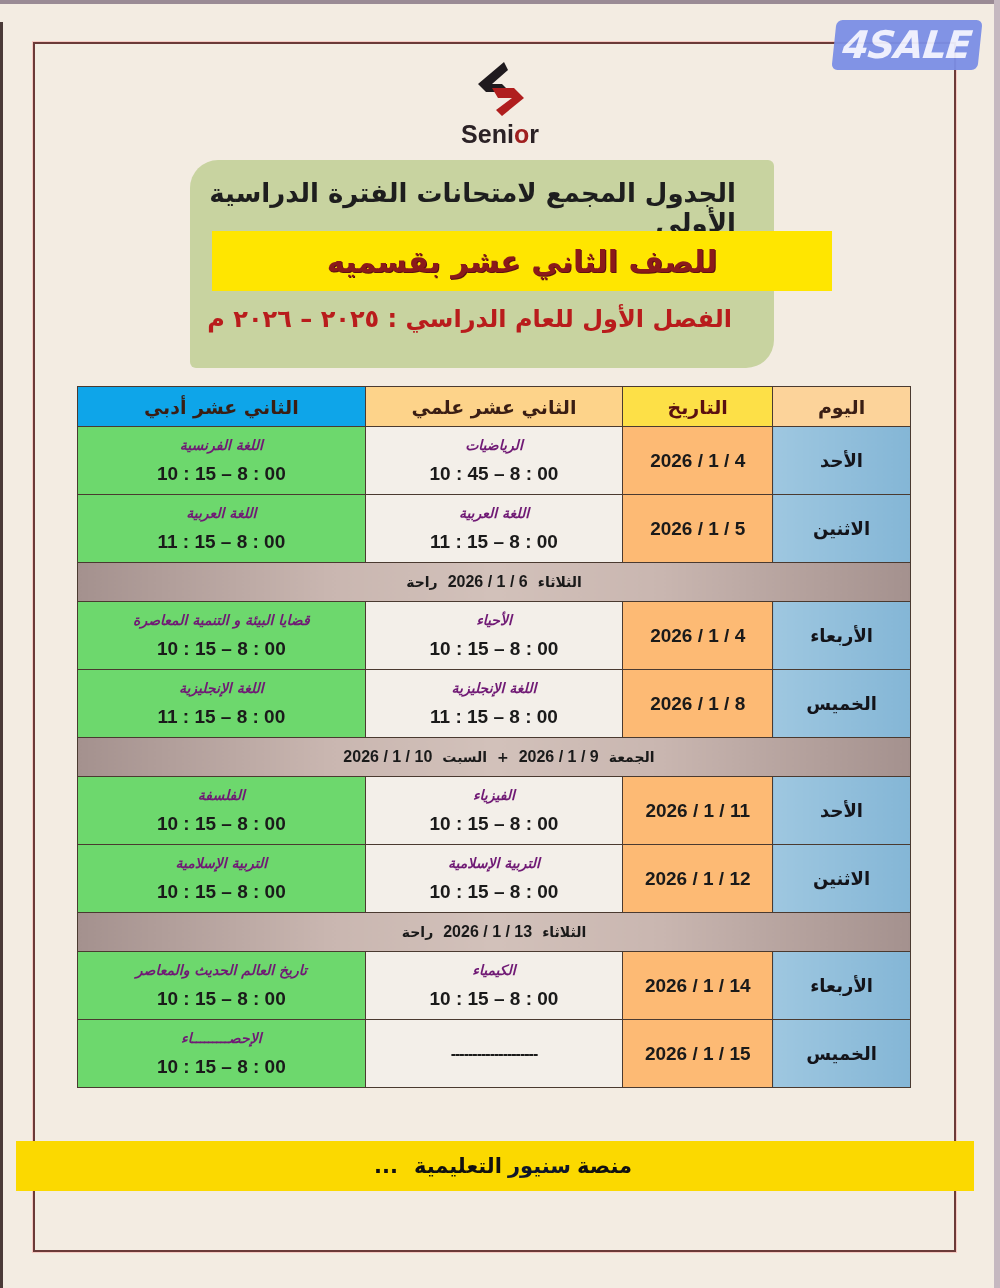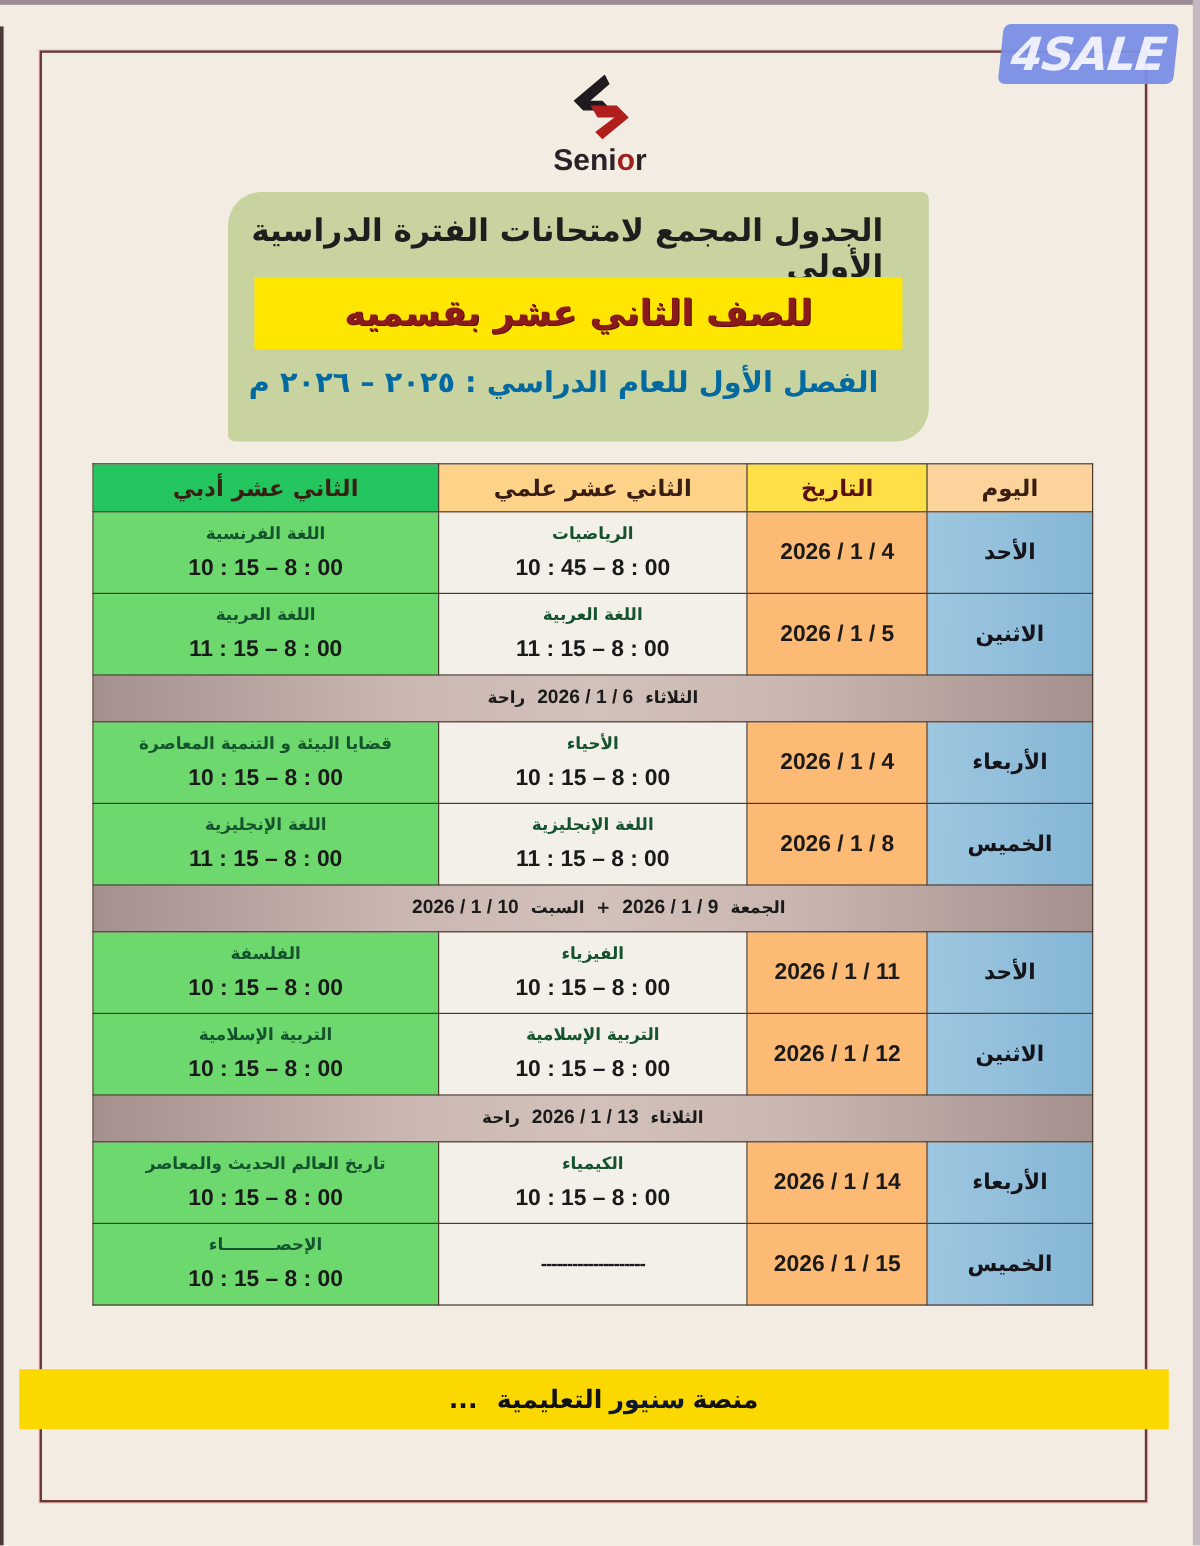--- a/index.html
+++ b/index.html
@@ -38,53 +38,53 @@
       position: absolute; left: 190px; top: 160px; width: 584px; height: 208px;
       background: #c8d3a0;
       border-radius: 28px 6px 28px 6px;
       direction: rtl;
     }
     .title-line1 {
       position: absolute; right: 38px; top: 18px;
       font-family: "DejaVu Sans", sans-serif; font-size: 26px; font-weight: bold; color: #1e1e1e;
     }
     .title-yellow {
-      position: absolute; left: 22px; top: 71px; width: 540px; height: 60px;
+      position: absolute; left: 22px; top: 71px; width: 620px; height: 60px;
       background: #ffe600;
       display: flex; align-items: center; justify-content: center;
       font-family: "DejaVu Sans", sans-serif; font-size: 30px; font-weight: bold; color: #8b1a1a;
       text-shadow: 1px 1px 0 #5a1010;
     }
     .title-line3 {
       position: absolute; right: 42px; top: 145px;
-      font-family: "DejaVu Sans", sans-serif; font-size: 24px; font-weight: bold; color: #0369a1;
+      font-family: "DejaVu Sans", sans-serif; font-size: 24px; font-weight: bold; color: #b91c1c;
     }
 
     .schedule {
       position: absolute; left: 77px; top: 386px; width: 834px;
       border-collapse: collapse; direction: rtl;
       font-family: "Liberation Sans", sans-serif;
     }
     .schedule td, .schedule th {
       border: 1.5px solid #4a3a30; text-align: center; vertical-align: middle;
     }
     .schedule th {
       height: 40px; font-family: "DejaVu Sans", sans-serif; font-size: 19px; font-weight: bold; color: #3a1e14;
     }
     .th-day { background: #fcd39a; width: 138px; }
     .th-date { background: #fde047; width: 150px; color: #5a1010 !important; }
     .th-sci { background: #fdd38a; width: 258px; }
-    .th-lit { background: #22c55e; width: 288px; }
+    .th-lit { background: #0ea5e9; width: 288px; }
 
     .row td { height: 68px; }
     .c-day { background: linear-gradient(90deg, #9ec7e0, #84b6d6); font-family: "DejaVu Sans", sans-serif; font-size: 18px; font-weight: 900; color: #14141a; }
     .c-date { background: #fdba74; font-size: 19px; font-weight: bold; color: #1a1a1a; direction: ltr; }
     .c-sci { background: #f3efe9; }
     .c-lit { background: #6dd86d; }
-    .subj { display: block; font-family: "DejaVu Sans", sans-serif; font-size: 14px; font-weight: bold; color: #14532d; margin-bottom: 10px; }
+    .subj { display: block; font-family: "DejaVu Sans", sans-serif; font-size: 14px; font-weight: bold; color: #701a75; margin-bottom: 10px; font-style: italic; }
     .time { display: block; font-size: 19px; font-weight: bold; color: #1a1a1a; direction: ltr; }
     .dash { font-size: 16px; font-weight: bold; color: #1a1a1a; letter-spacing: -1px; }
 
     .rest td {
       height: 39px;
       background: linear-gradient(90deg, #a4918e 0%, #c9b6b0 30%, #d2c1ba 50%, #c9b6b0 70%, #a4918e 100%);
       font-family: "DejaVu Sans", sans-serif; font-size: 14px; font-weight: bold; color: #1a1a1a;
       direction: rtl;
     }
     .rest .num { direction: ltr; unicode-bidi: isolate; font-family: "Liberation Sans", sans-serif; font-size: 16px; margin: 0 10px; }

